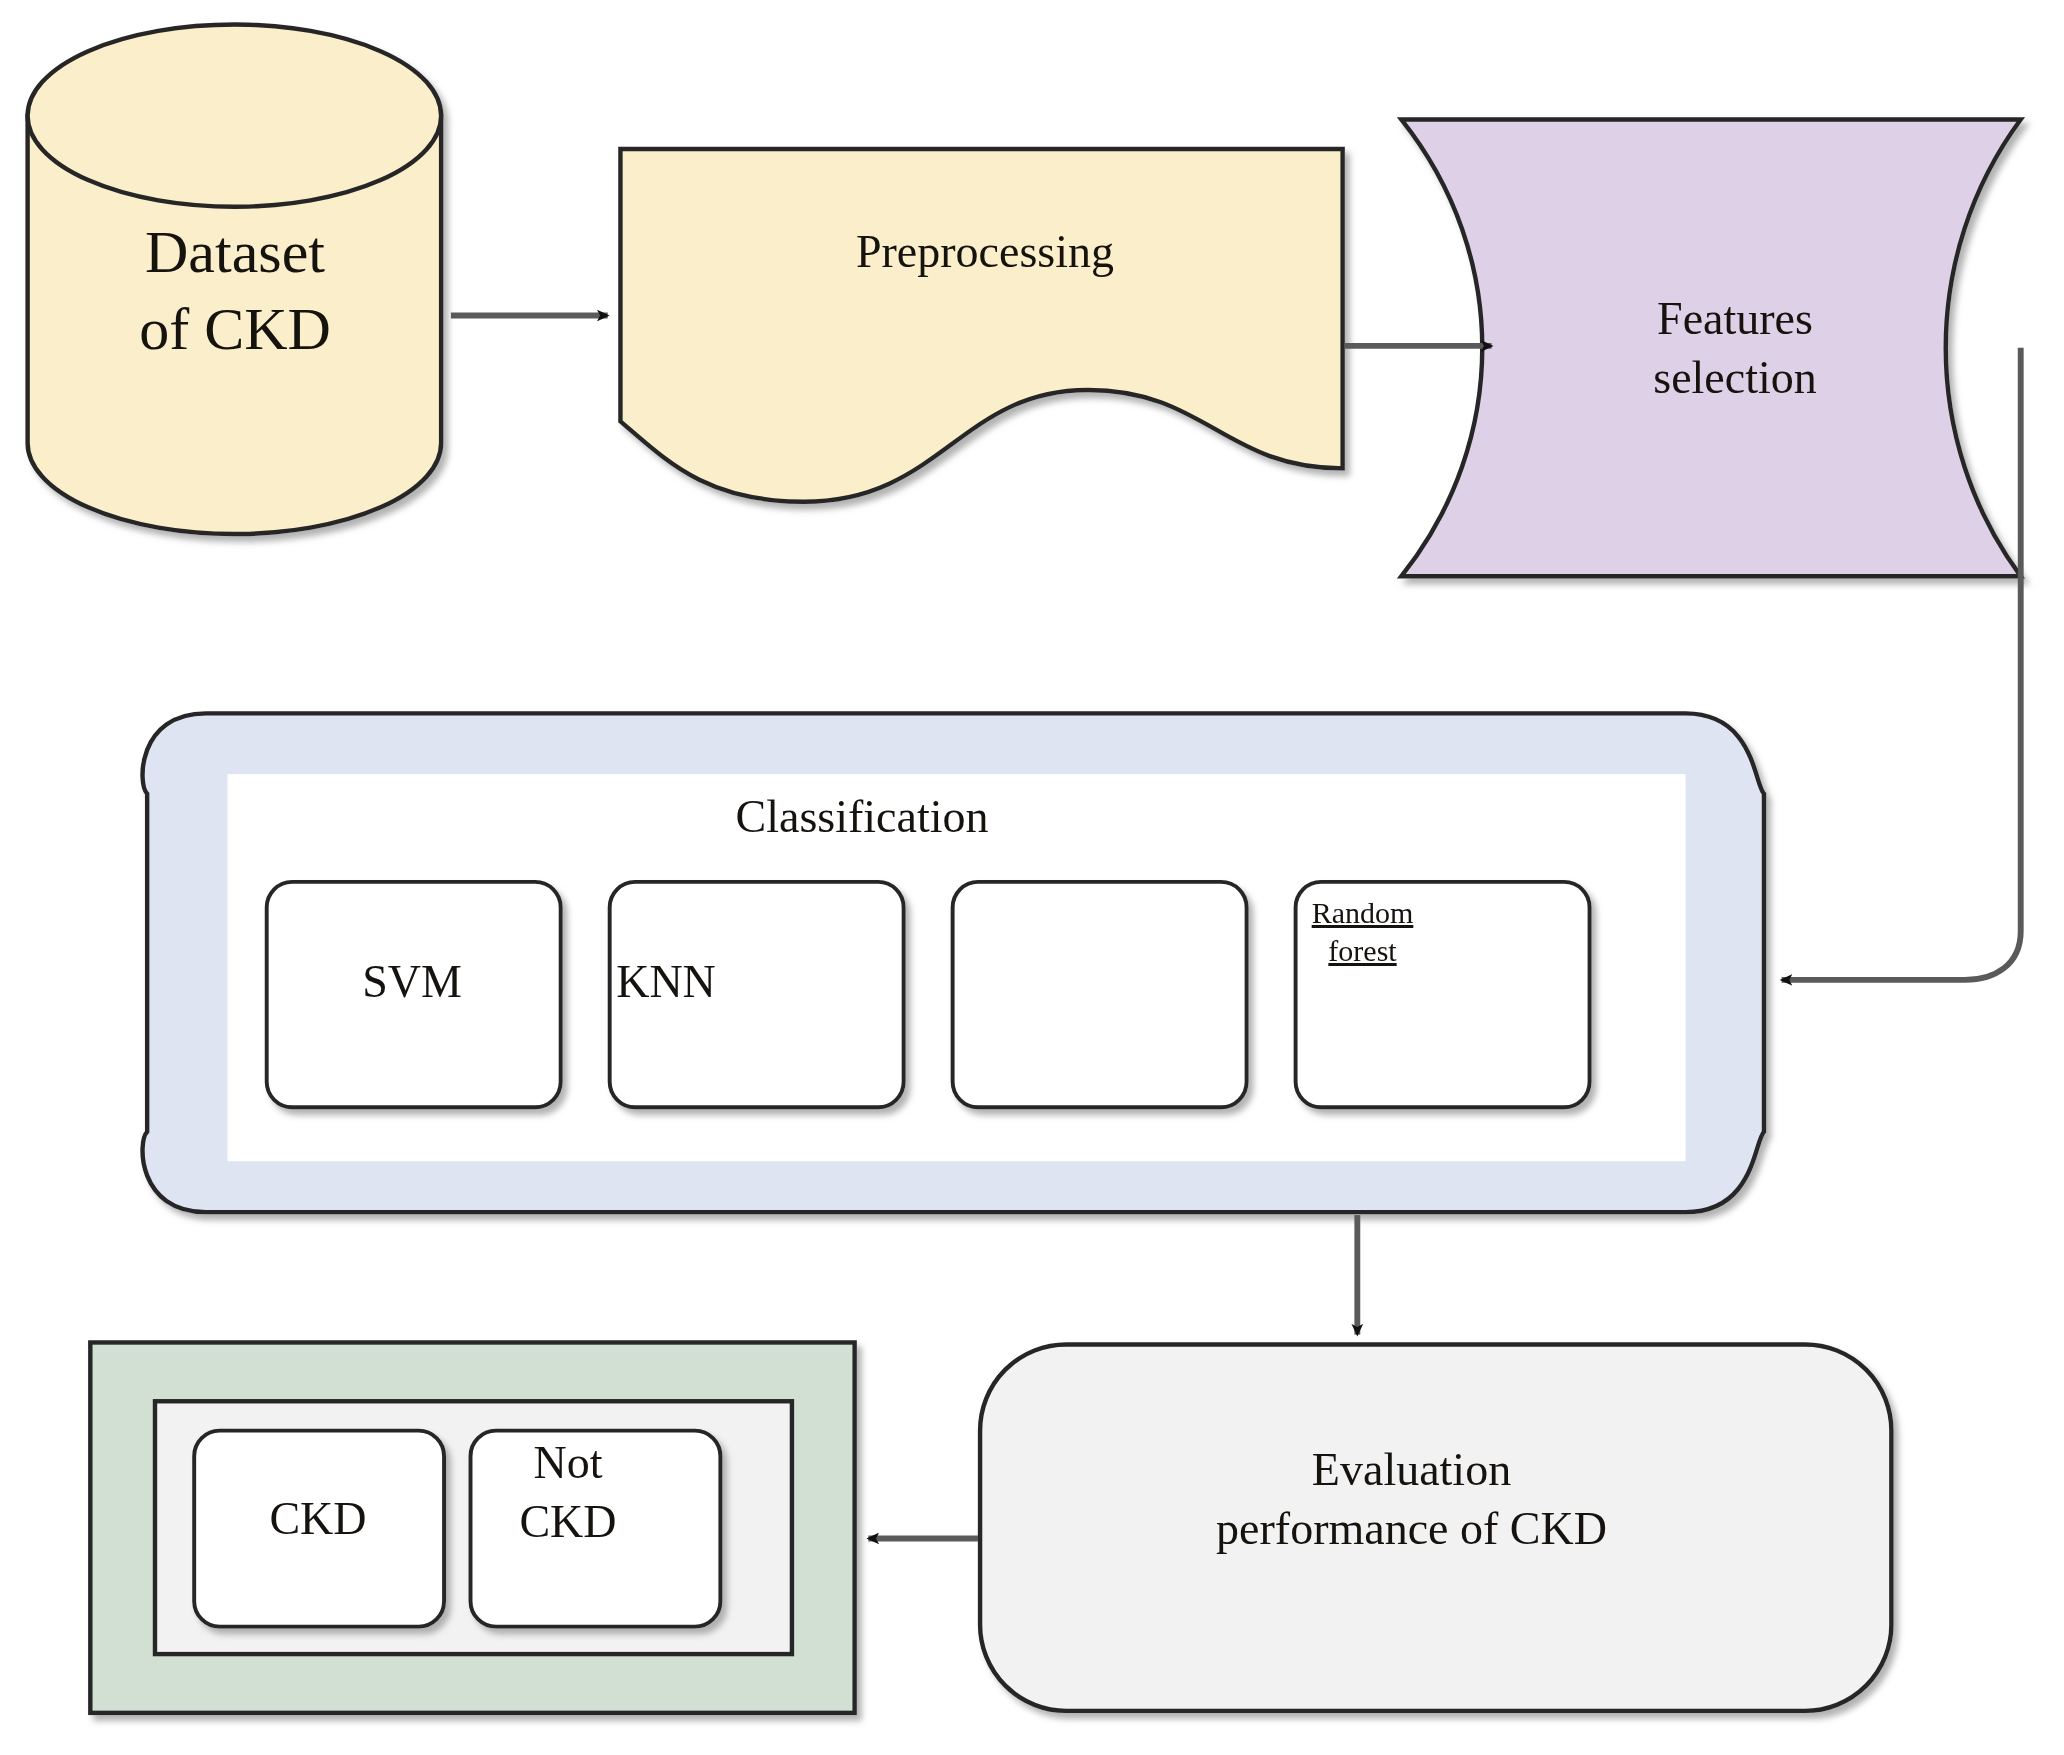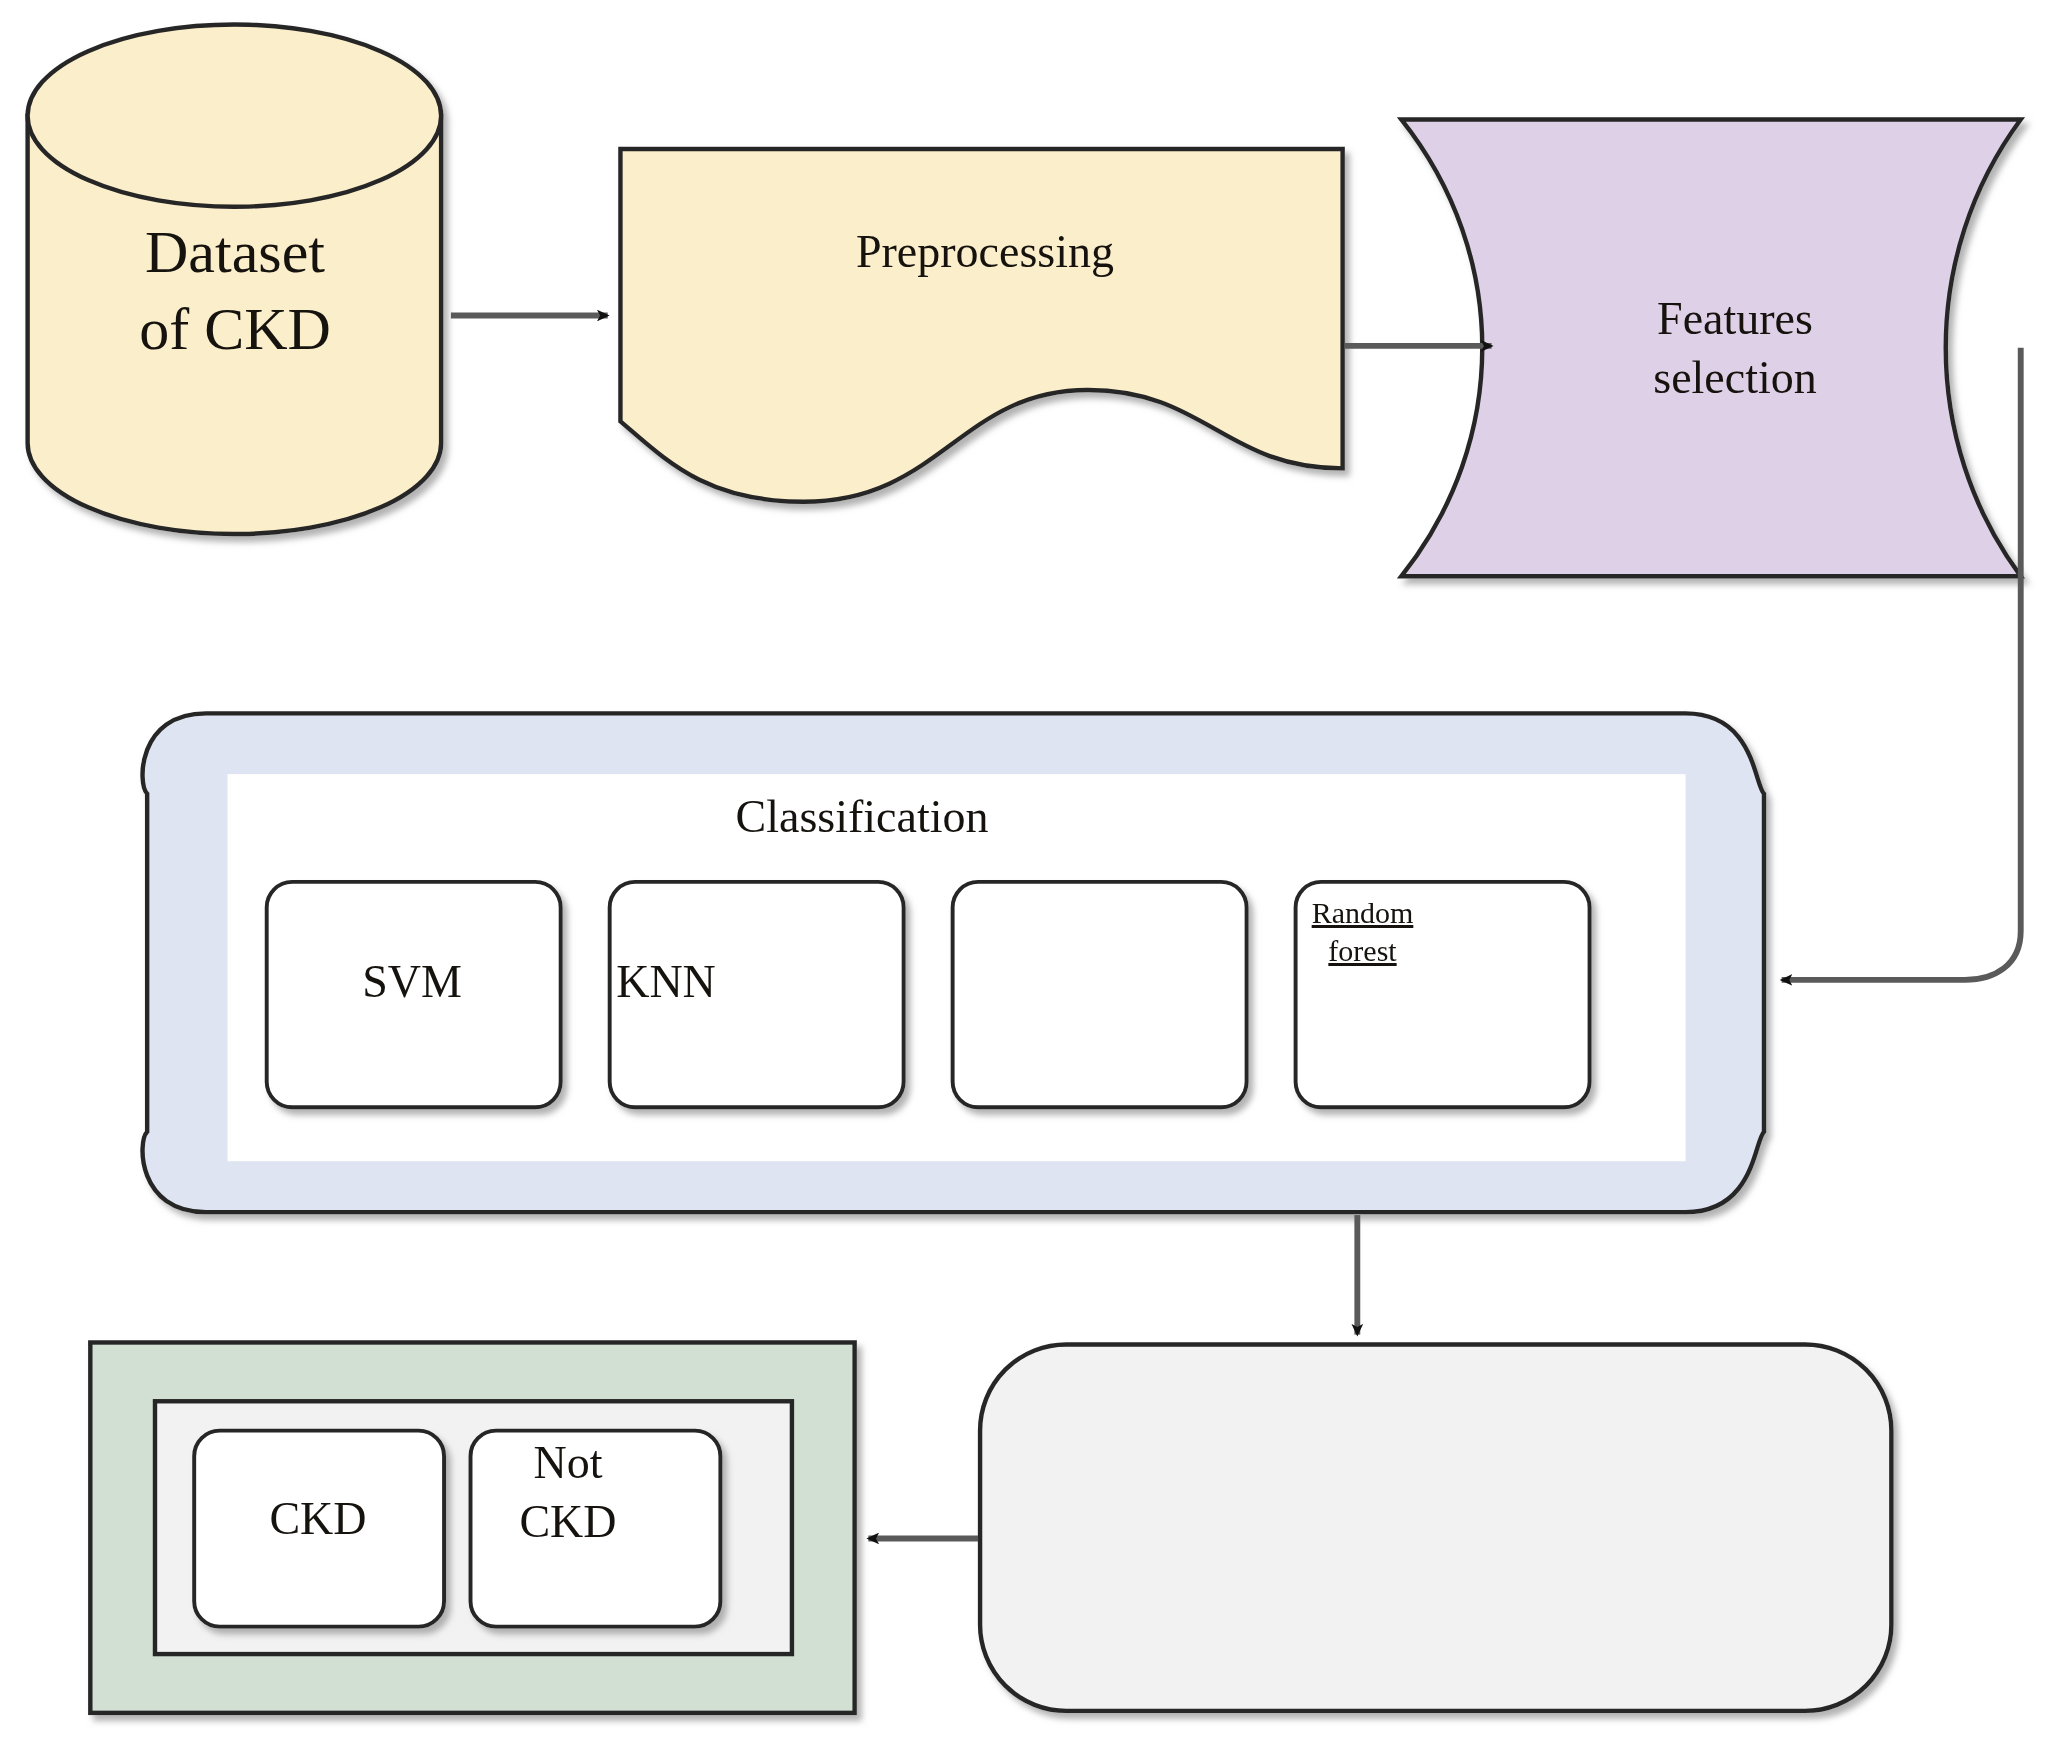--- a/index.html
+++ b/index.html
@@ -143,20 +143,22 @@
   <div class="node-label lbl-classif">Classification</div>
 
   <div class="node-label lbl-svm">SVM</div>
 
   <div class="node-label lbl-knn">KNN</div>
 
 
   <div class="node-label lbl-rforest">Random
 forest</div>
 
+  <div class="node-label lbl-eval">Evaluation
+performance of CKD</div>
 
   <div class="node-label lbl-ckd">CKD</div>
 
   <div class="node-label lbl-notckd">Not
 CKD</div>
 
 </div>
 
 
 </body></html>

